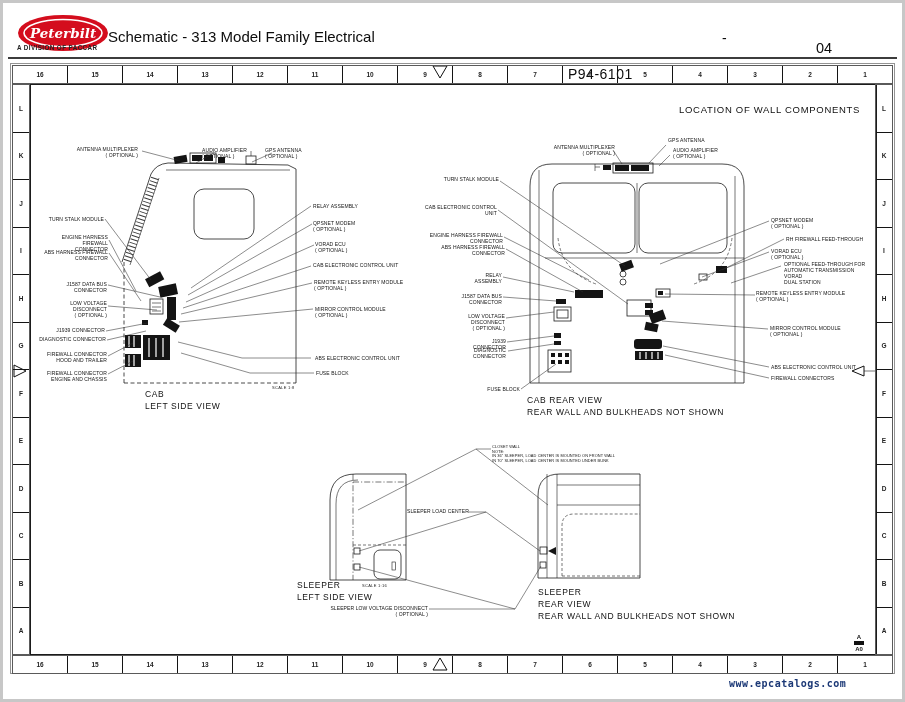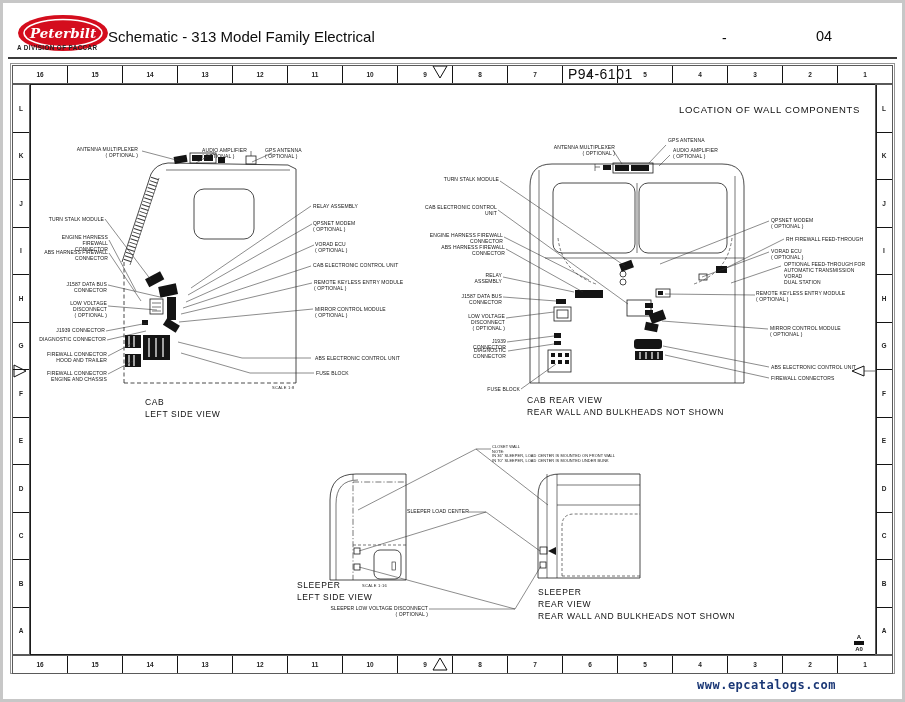--- a/index.html
+++ b/index.html
@@ -6,21 +6,21 @@
   body{width:905px;height:702px;position:relative;background:#ffffff;
        font-family:"Liberation Sans",sans-serif;overflow:hidden;}
   .window-frame{position:absolute;inset:0;box-shadow:inset 0 0 0 3px #c7c7c7;pointer-events:none;z-index:60;}
 
   
   .logo-wrap{position:absolute;left:16px;top:14px;width:96px;z-index:5;}
   .logo-sub{position:absolute;left:17px;top:44px;font-size:6.3px;font-weight:bold;letter-spacing:.4px;color:#222;z-index:5;}
   .hdr-title{position:absolute;left:108px;top:28px;font-size:15px;color:#0c0c0c;z-index:5;}
   .hdr-doc{position:absolute;left:568px;top:30px;font-size:14px;letter-spacing:.5px;color:#0c0c0c;z-index:5;margin-top:36px;}
   .hdr-sep{position:absolute;left:722px;top:30px;font-size:14px;color:#0c0c0c;z-index:5;}
-  .hdr-page{position:absolute;left:816px;top:28px;font-size:14.5px;color:#0c0c0c;z-index:5;}
+  .hdr-page{position:absolute;left:816px;top:40px;font-size:14.5px;color:#0c0c0c;z-index:5;}
   .hdr-rule{position:absolute;left:8px;top:57px;width:889px;height:2px;background:#3c3c3c;z-index:5;}
 
   
   .sheet-outer{position:absolute;left:10px;top:63px;width:883px;height:609px;border:1px solid #949494;z-index:1;}
   .inner-border{position:absolute;left:30px;top:84px;width:845px;height:569px;border:1.6px solid #1b1b1b;z-index:2;}
   .grid-h{position:absolute;left:12px;right:12px;height:17px;display:flex;border:1px solid #5a5a5a;z-index:6;}
   #grid-top{top:65px;} #grid-bottom{top:655px;}
   .grid-v{position:absolute;width:16px;top:84px;height:569px;display:flex;flex-direction:column;border:1px solid #5a5a5a;z-index:6;}
   #grid-left{left:12px;} #grid-right{right:12px;}
   .gc{flex:1;display:flex;align-items:center;justify-content:center;font-weight:bold;font-size:6.5px;color:#222;}
@@ -43,22 +43,22 @@
   .ln{fill:none;stroke:#1c1c1c;stroke-width:.8;}
   .thin{fill:none;stroke:#1c1c1c;stroke-width:.6;}
   .blk{fill:#141414;stroke:none;}
   .dash{stroke-dasharray:4 2.5;}
   .dsh2{stroke-dasharray:3 2;}
   .dashdot{stroke-dasharray:6 2 1.2 2;}
   .ldr{fill:none;stroke:#2e2e2e;stroke-width:.55;}
   .wht{stroke:#fff;stroke-width:1.2;fill:none;}
 
   
-  .footer-url{position:absolute;left:697px;top:678px;font-family:"DejaVu Sans Mono",monospace;
-              font-weight:bold;font-size:12px;letter-spacing:.5px;color:#1b3876;z-index:5;}
+  .footer-url{position:absolute;left:729px;top:678px;font-family:"DejaVu Sans Mono",monospace;
+              font-weight:bold;font-size:10px;letter-spacing:.5px;color:#1b3876;z-index:5;}
 </style>
 </head>
 <body>
 
 <div class="window-frame"></div>
 
 <div>
   <div class="logo-wrap">
     <svg width="96" height="40" viewBox="0 0 96 40">
       <ellipse cx="47" cy="19" rx="45" ry="18" fill="#d40d1d"></ellipse>
@@ -301,21 +301,21 @@
 ( OPTIONAL )</div>
 <div class="co" style="left:315px;top:241px;">VORAD ECU
 ( OPTIONAL )</div>
 <div class="co" style="left:313px;top:262px;">CAB ELECTRONIC CONTROL UNIT</div>
 <div class="co" style="left:314px;top:279px;">REMOTE KEYLESS ENTRY MODULE
 ( OPTIONAL )</div>
 <div class="co" style="left:315px;top:306px;">MIRROR CONTROL MODULE
 ( OPTIONAL )</div>
 <div class="co" style="left:315px;top:355px;">ABS ELECTRONIC CONTROL UNIT</div>
 <div class="co" style="left:316px;top:370px;">FUSE BLOCK</div>
-<div class="cap" style="left:145px;top:396px;">CAB
+<div class="cap" style="left:145px;top:388px;">CAB
 LEFT SIDE VIEW</div>
 <div class="scale" style="left:272px;top:385px;">SCALE 1:8</div>
 
 <div class="co r" style="left:548px;top:144px;width:67px;">ANTENNA MULTIPLEXER
 ( OPTIONAL )</div>
 <div class="co" style="left:668px;top:137px;">GPS ANTENNA</div>
 <div class="co" style="left:673px;top:147px;">AUDIO AMPLIFIER
 ( OPTIONAL )</div>
 <div class="co r" style="left:439px;top:176px;width:60px;">TURN STALK MODULE</div>
 <div class="co r" style="left:422px;top:204px;width:75px;">CAB ELECTRONIC CONTROL UNIT</div>

